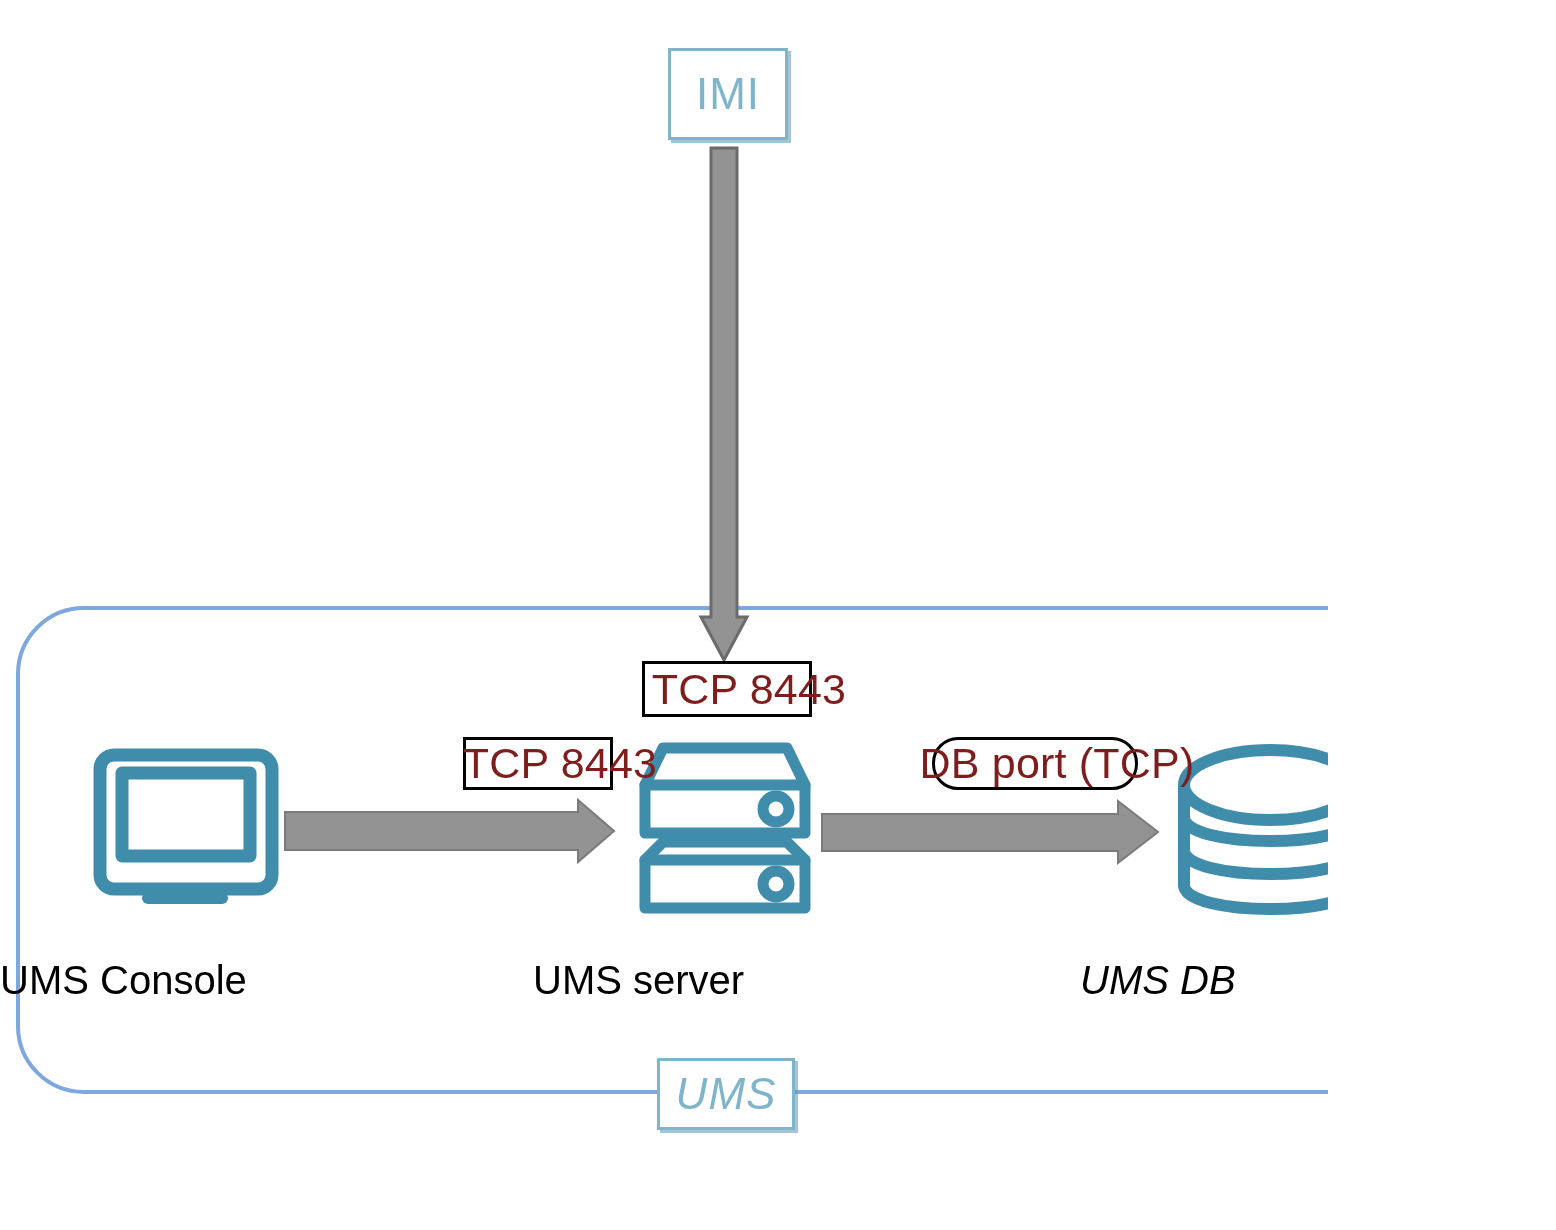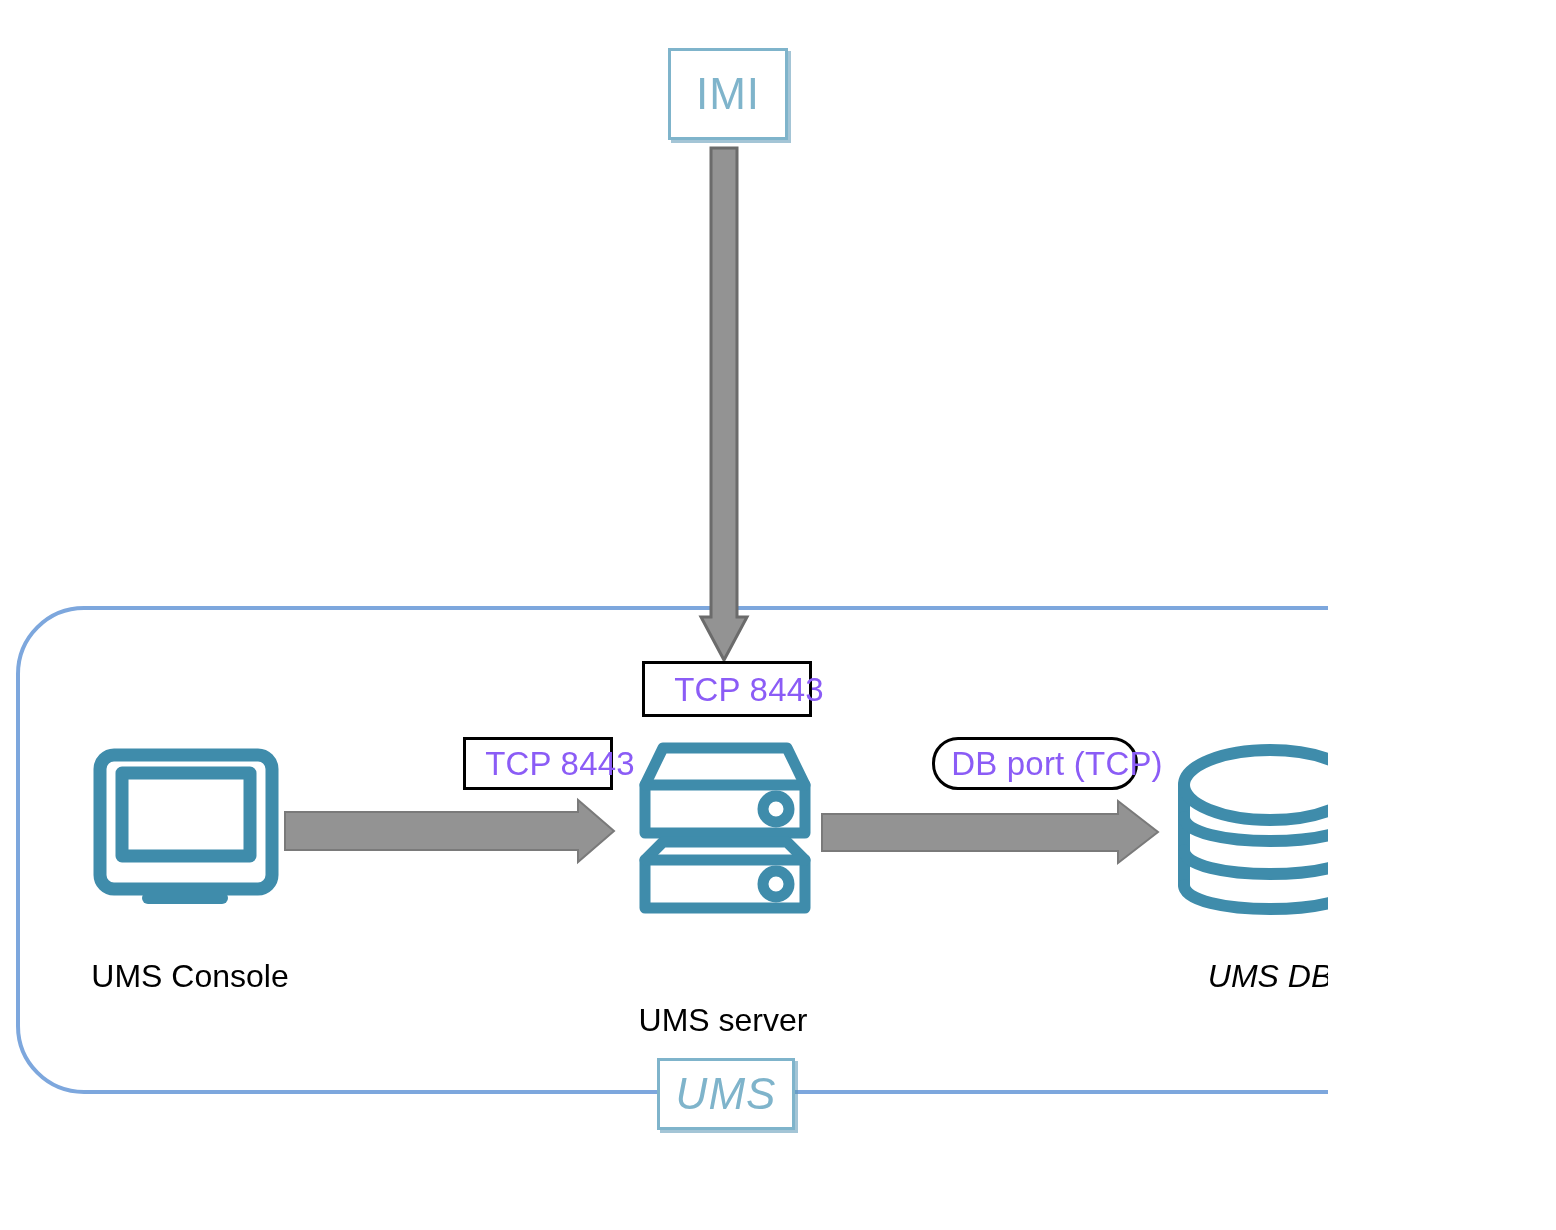--- a/index.html
+++ b/index.html
@@ -23,45 +23,45 @@
     top: 0;
     width: 1556px;
     height: 1230px;
   }
   
   .port-label {
     position: absolute;
     box-sizing: border-box;
     border: 3px solid #000000;
     background: #ffffff;
-    color: #8b5cf6;
+    color: #7f1d1d;
     display: flex;
     align-items: center;
     justify-content: center;
-    font-size: 33px;
+    font-size: 43px;
     line-height: 1;
     letter-spacing: 0.2px;
     white-space: nowrap;
     padding-left: 44px;
   }
   #label-tcp-top   { left: 642px;  top: 661px; width: 170px; height: 56px; }
   #label-tcp-left  { left: 463px;  top: 737px; width: 150px; height: 53px; }
   #label-db-port   { left: 932px;  top: 737px; width: 206px; height: 53px; border-radius: 26px; }
 
   
   .node-caption {
     position: absolute;
     color: #000000;
-    font-size: 32px;
+    font-size: 40px;
     line-height: 1;
     white-space: nowrap;
-    text-align: center;
+    text-align: left;
   }
   #caption-console { left: 0px;    top: 960px; width: 380px; }
-  #caption-server  { left: 533px;  top: 960px; width: 380px; margin-top: 44px; }
+  #caption-server  { left: 533px;  top: 960px; width: 380px; }
   #caption-db      { left: 1080px; top: 960px; width: 380px; font-style: italic; }
 
   
   .zone-tag {
     position: absolute;
     box-sizing: border-box;
     border: 3px solid #7fb4cb;
     background: #ffffff;
     color: #7fb4cb;
     display: flex;

